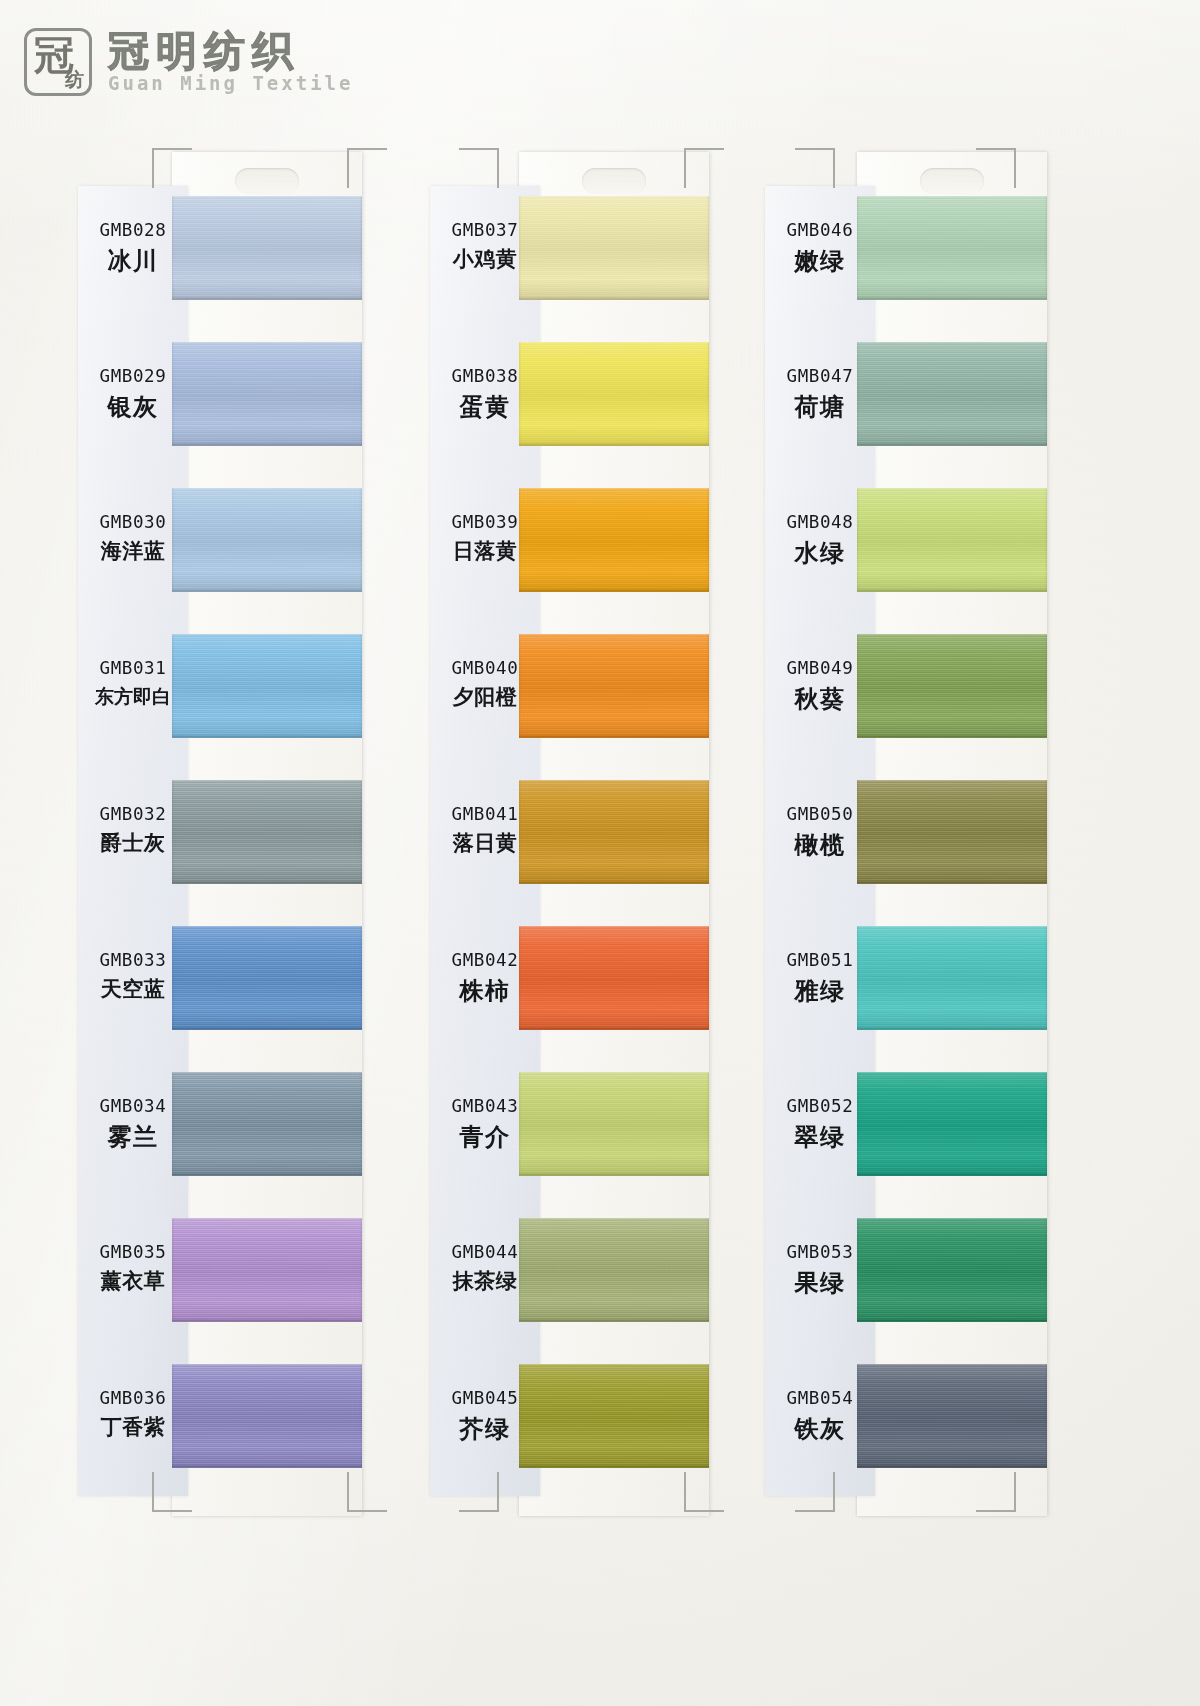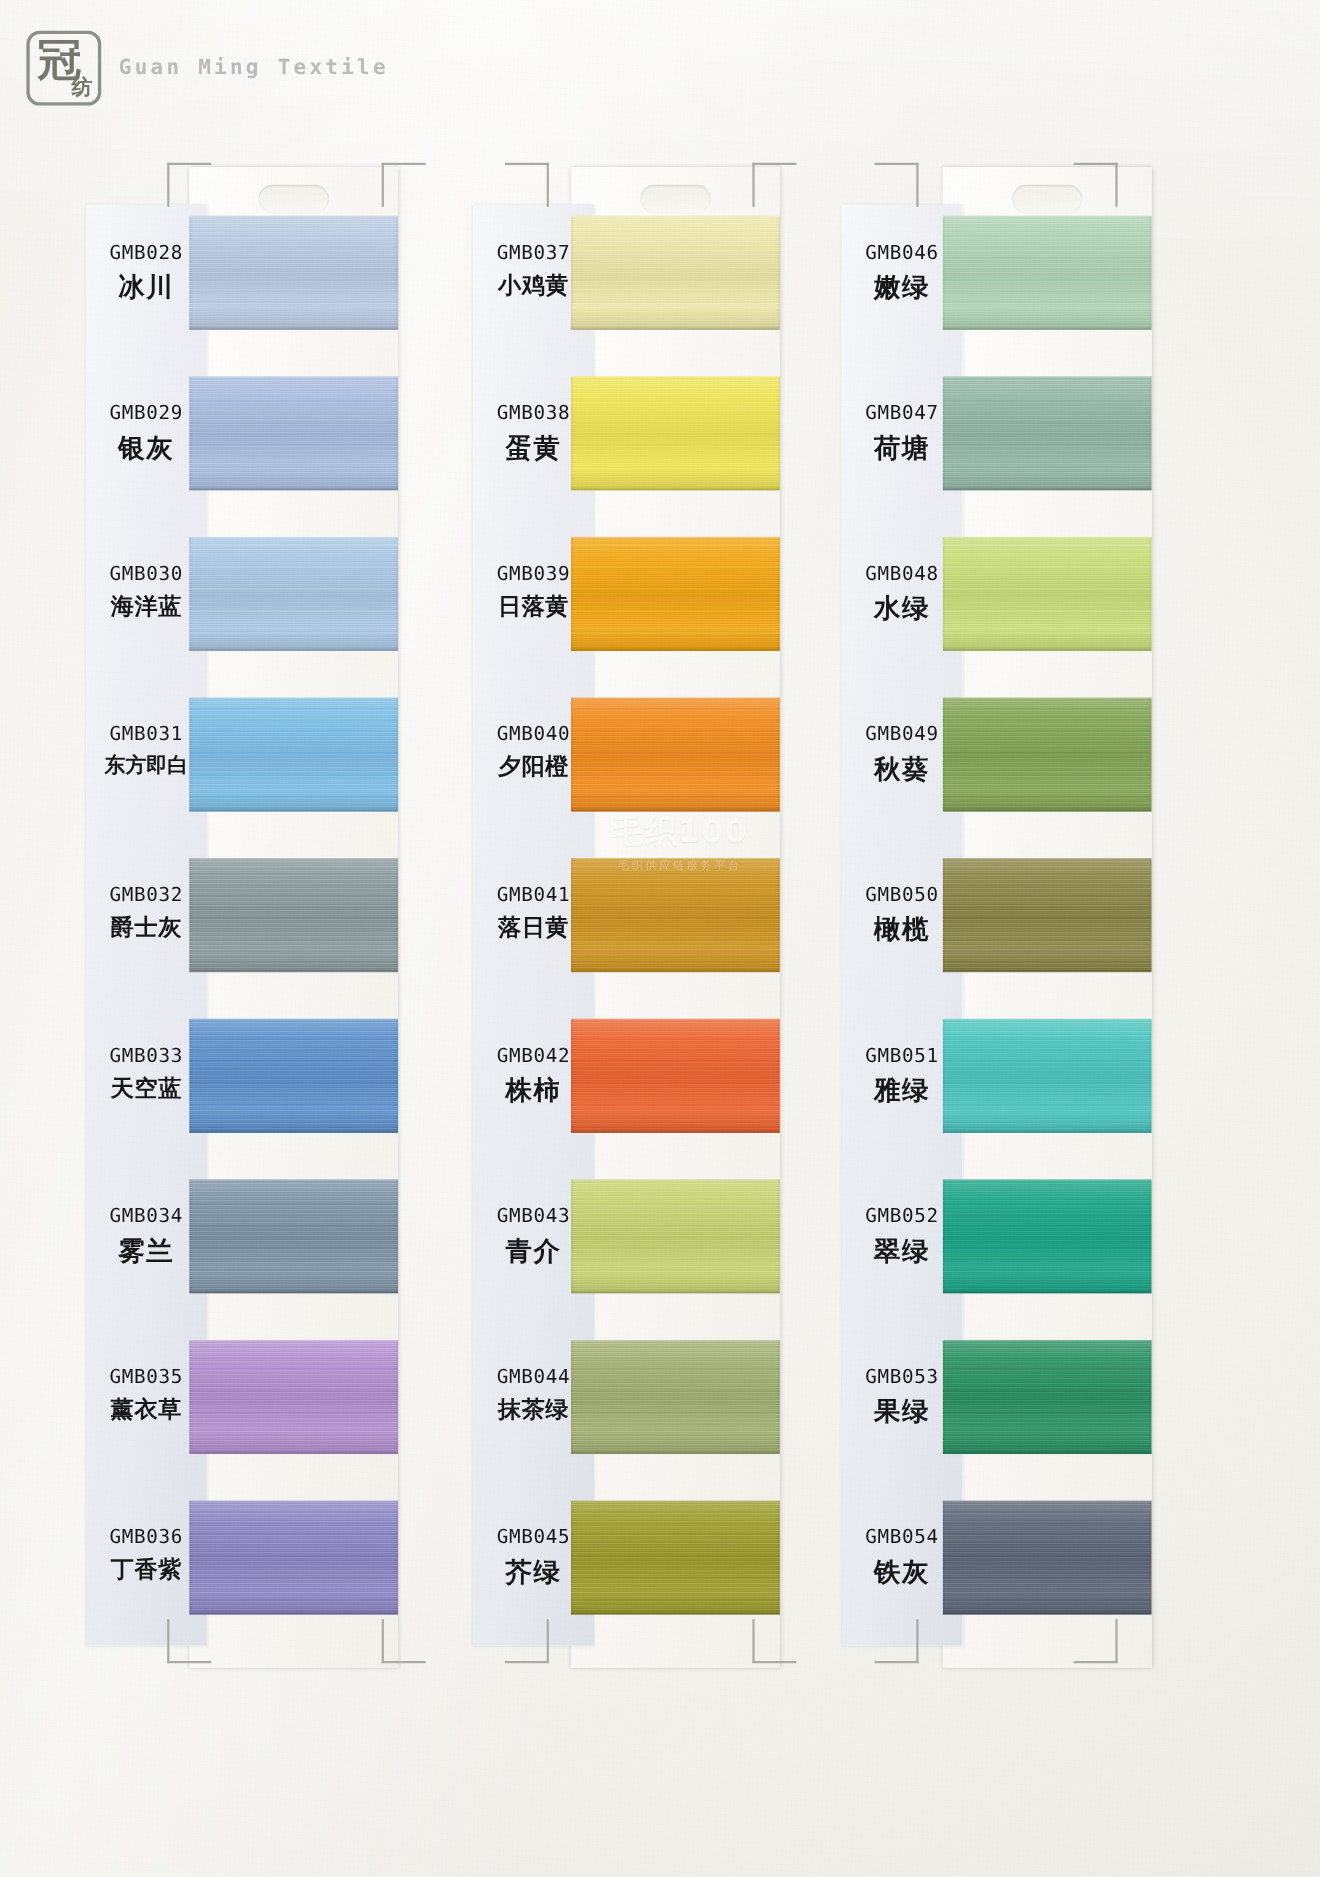--- a/index.html
+++ b/index.html
@@ -152,20 +152,21 @@
 <body>
 
 <div id="page">
 
   <div id="brand">
     <div id="brand-mark">
       <span class="g1">冠</span>
       <span class="g2">纺</span>
     </div>
     <div id="brand-text">
+      <div id="brand-cn">冠明纺织</div>
       <div id="brand-en">Guan Ming Textile</div>
     </div>
   </div>
 
   <div class="crop" style="left:152px;top:148px;">
     <i class="h" style="left:0;top:0;"></i>
       <i class="v" style="left:0;top:0;"></i>
   </div>
   <div class="crop" style="left:1016px;top:148px;">
     <i class="h" style="right:0;top:0;"></i>
@@ -493,18 +494,14 @@
           <div class="sheen"></div>
           <div class="edge"></div>
         </div>
         <div class="entry-text" style="left: 765px; width: 110px; top: 1390px;">
           <div class="entry-code">GMB054</div>
           <div class="entry-name">铁灰</div>
         </div>
       </div>
     </div>
 
-  <div id="watermark">
-    <div class="wm-main">毛织100</div>
-    <div class="wm-sub">毛织供应链服务平台</div>
-  </div>
 
 </div>
 
 </body></html>

